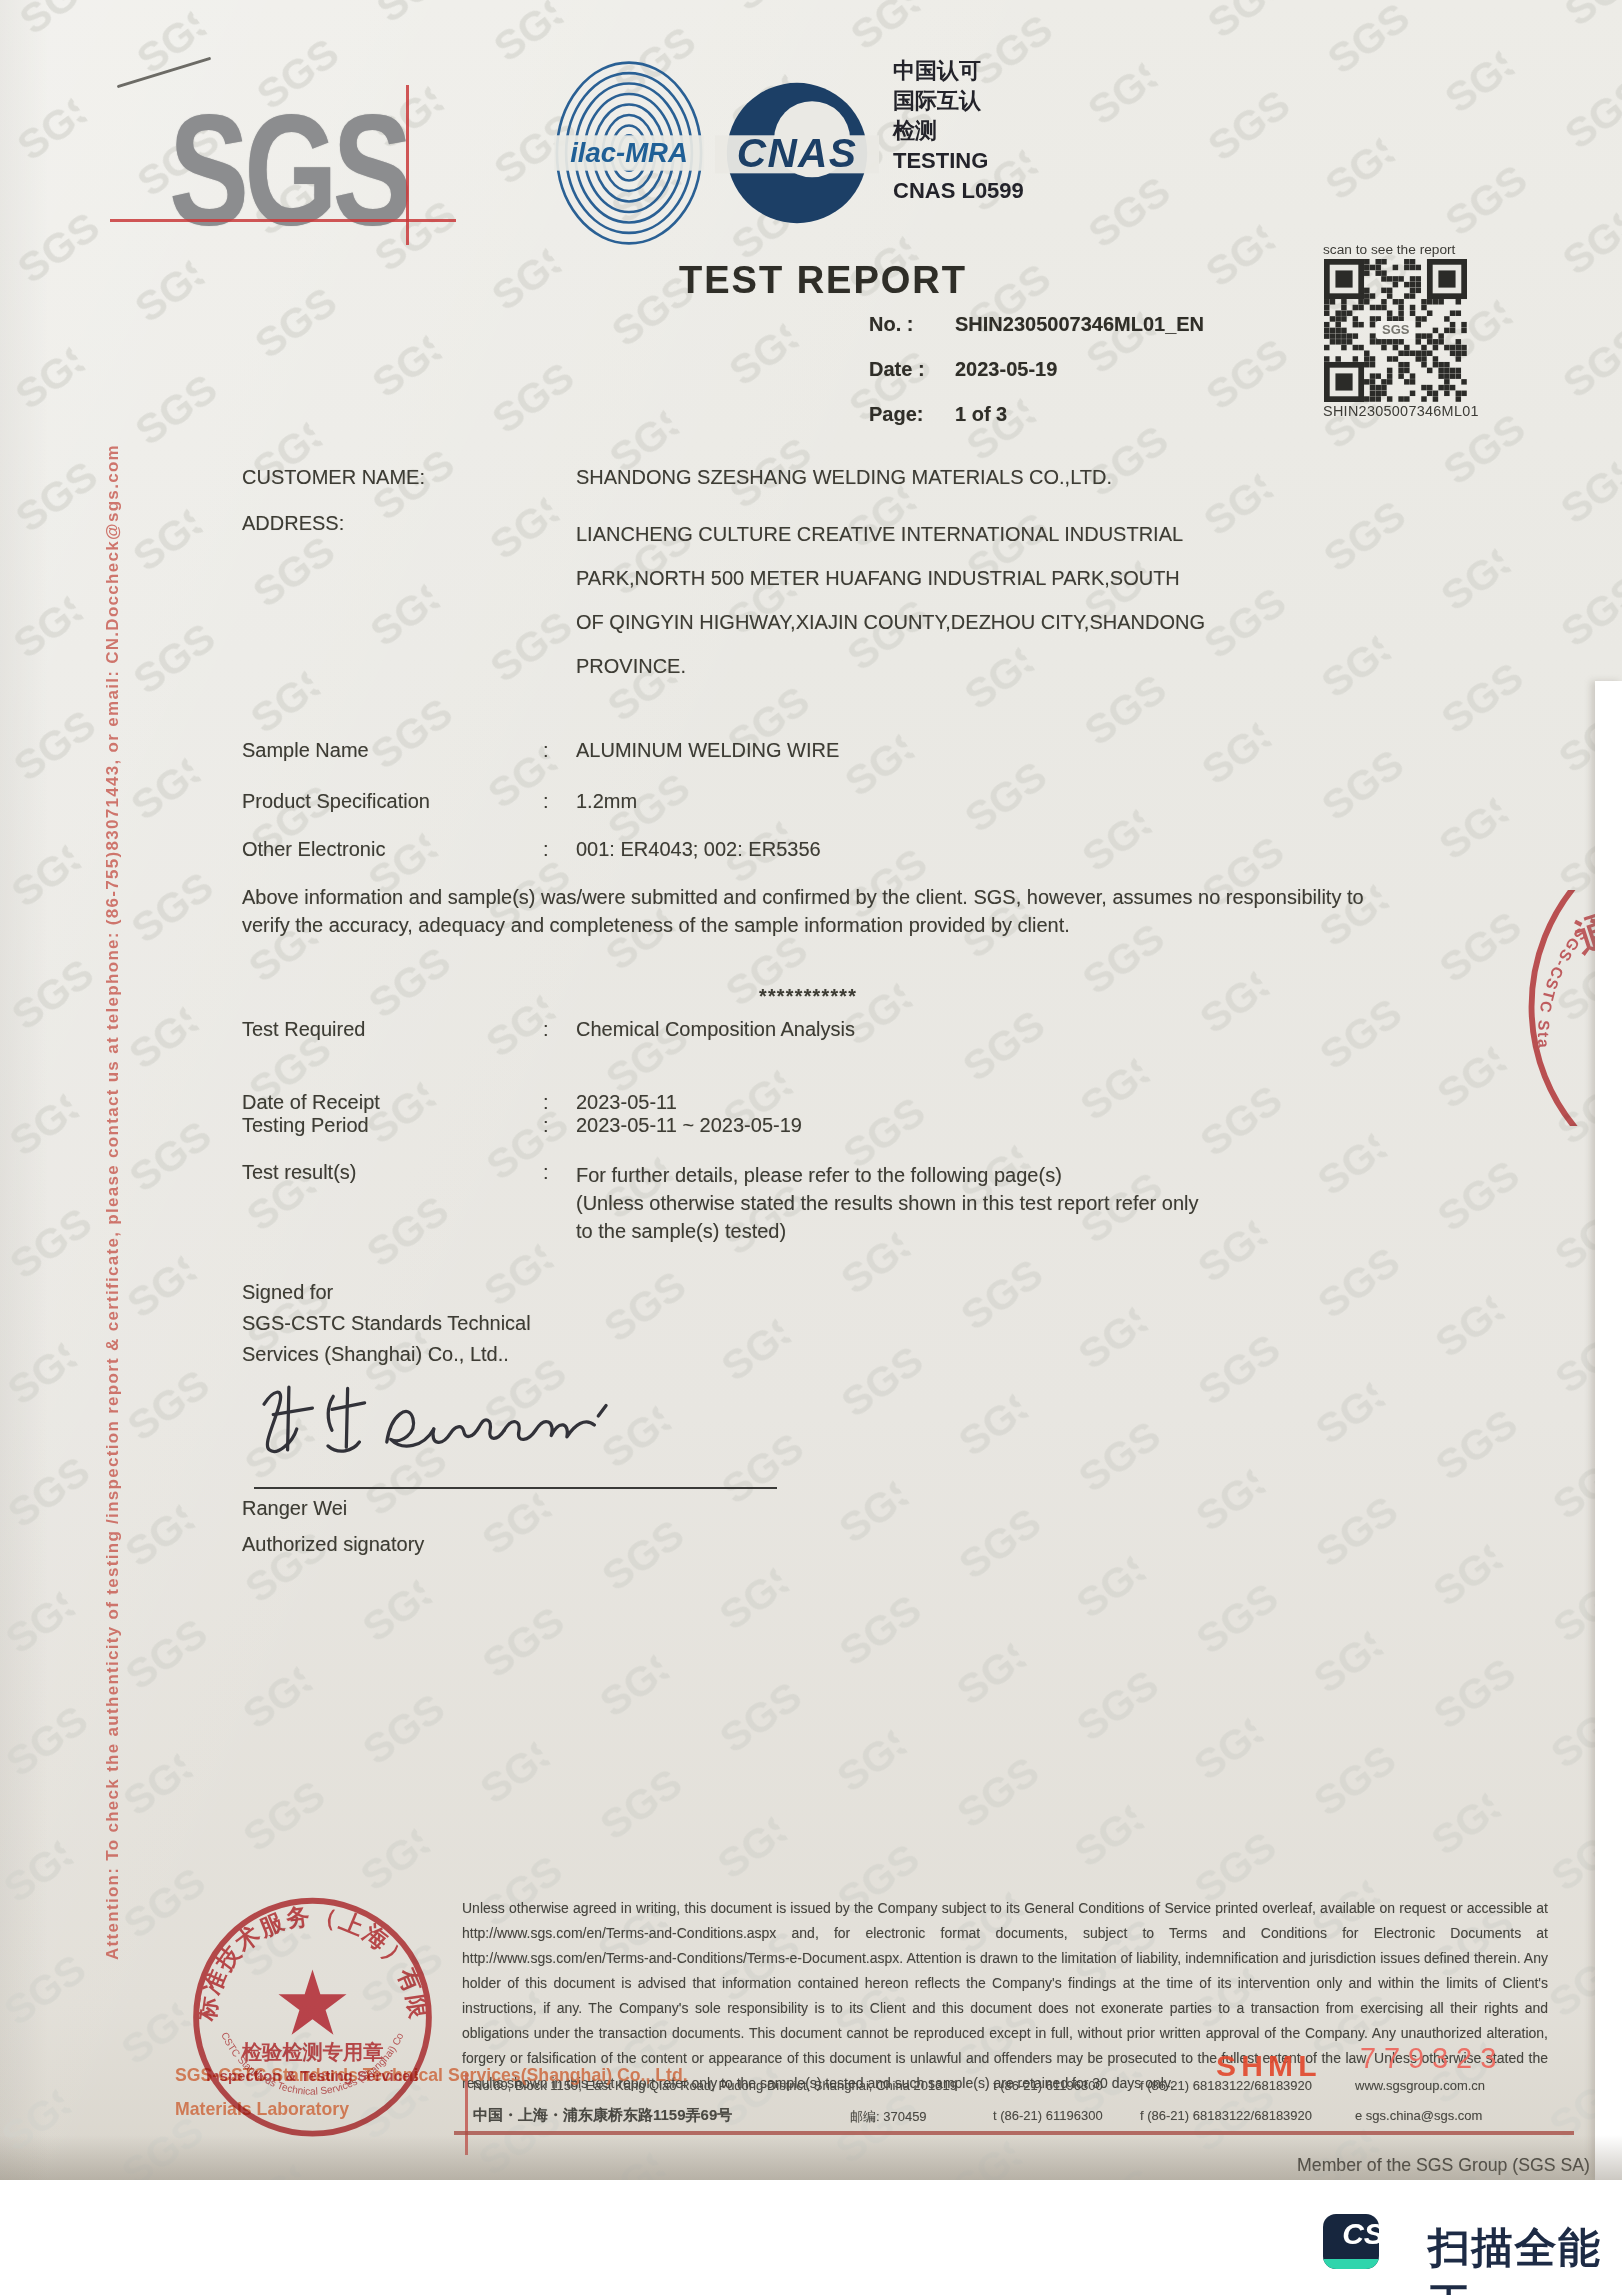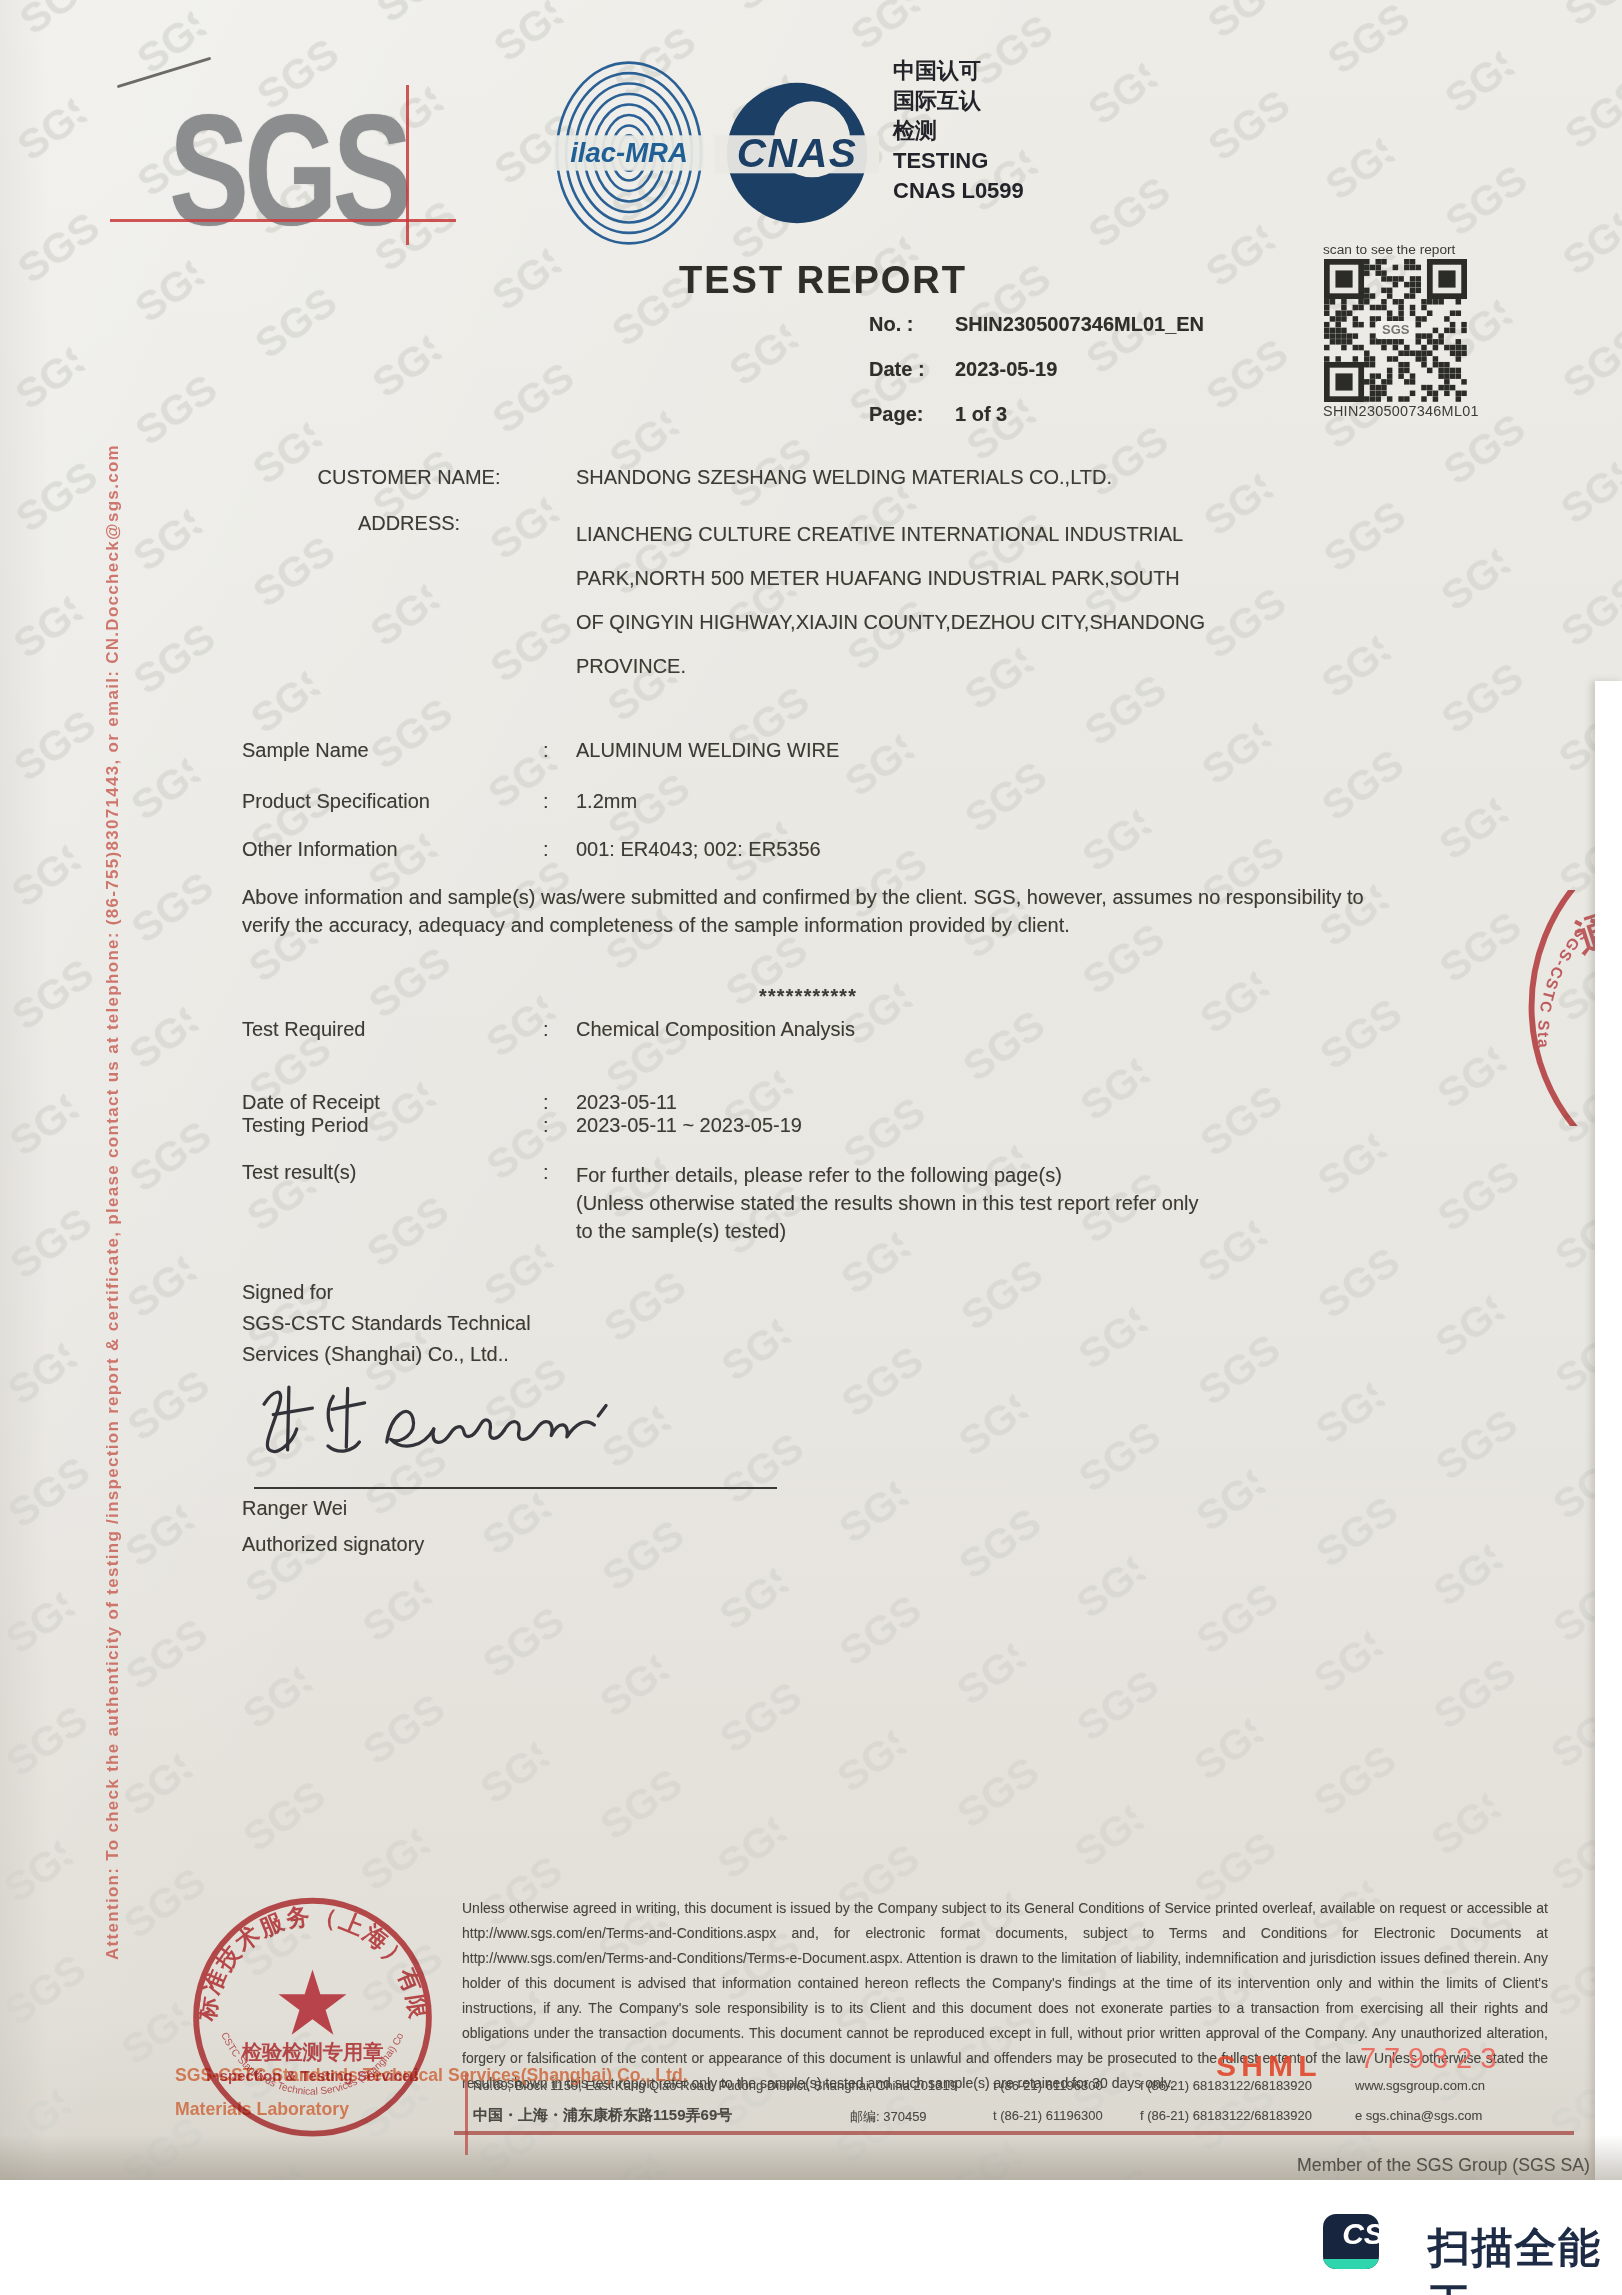--- a/index.html
+++ b/index.html
@@ -34,21 +34,21 @@
   #qr-wrap{left:1323px;top:242px;width:151px;}
   #qr-cap-top{font-size:13.7px;color:#3c3b36;white-space:nowrap;}
   #qr-cap-bot{font-size:14.4px;color:#3c3b36;letter-spacing:0.3px;white-space:nowrap;}
   #qr-box{position:relative;width:143px;height:143px;margin:2px 0 1.3px 1.3px;}
   #qr-center-label{position:absolute;left:52px;top:62px;width:39px;height:18.3px;background:#f1f0ec;
      color:#77766f;font-weight:bold;font-size:13px;text-align:center;line-height:18.3px;border-radius:2px;}
   
   .lvrow{left:242px;font-size:20px;white-space:nowrap;}
   .lvrow .lbl{display:inline-block;width:301px;}
   .lvrow .cl{display:inline-block;width:33px;}
-  .cust-lbl{display:inline-block;width:334px;text-align:center;}
+  .cust-lbl{display:inline-block;width:334px;}
   
   #disclaimer{left:242px;top:883px;width:1155px;font-size:20px;line-height:28px;}
   #stars{left:759px;top:985px;font-size:19.6px;font-weight:bold;letter-spacing:1.3px;}
   #legal{left:462px;top:1896px;width:1086px;font-size:14px;line-height:25px;
     color:#46453f;text-align:justify;text-shadow:0 0 0.7px rgba(70,66,58,.3);}
   #shml{left:1216px;top:2049px;font-size:30px;font-weight:bold;color:#e2472b;letter-spacing:5.2px;opacity:.9;}
   #legal-code{left:1360px;top:2042px;font-size:29px;color:#ec6a60;letter-spacing:7.9px;opacity:.95;}
   
   #signed-block{left:242px;top:1277px;font-size:20px;line-height:31px;}
   #sig-line{left:254px;top:1487px;width:523px;height:2px;background:#3a3a38;}
@@ -389,21 +389,21 @@
     <span class="cust-lbl" style="vertical-align:top;">ADDRESS:</span><span style="display:inline-block;line-height:44px;"><span style="display:block">LIANCHENG CULTURE CREATIVE INTERNATIONAL INDUSTRIAL</span><span style="display:block">PARK,NORTH 500 METER HUAFANG INDUSTRIAL PARK,SOUTH</span><span style="display:block">OF QINGYIN HIGHWAY,XIAJIN COUNTY,DEZHOU CITY,SHANDONG</span><span style="display:block">PROVINCE.</span></span>
   </div>
 
   <div class="abs lvrow ink" style="top:739px;">
     <span class="lbl">Sample Name</span><span class="cl">:</span><span>ALUMINUM WELDING WIRE</span>
   </div>
   <div class="abs lvrow ink" style="top:790px;">
     <span class="lbl">Product Specification</span><span class="cl">:</span><span>1.2mm</span>
   </div>
   <div class="abs lvrow ink" style="top:838px;">
-    <span class="lbl">Other Information</span><span class="cl">:</span><span>001: ER4043;   002: ER5356</span>
+    <span class="lbl">Other Electronic</span><span class="cl">:</span><span>001: ER4043;   002: ER5356</span>
   </div>
 
   <div id="disclaimer" class="abs ink">Above information and sample(s) was/were submitted and confirmed by the client. SGS, however, assumes no responsibility to verify the accuracy, adequacy and completeness of the sample information provided by client.</div>
   <div id="stars" class="abs ink">***********</div>
 
   <div class="abs lvrow ink" style="top:1018px;">
     <span class="lbl">Test Required</span><span class="cl">:</span><span>Chemical Composition Analysis</span>
   </div>
   <div class="abs lvrow ink" style="top:1067px;margin-top:24px;">
     <span class="lbl">Date of Receipt</span><span class="cl">:</span><span>2023-05-11</span>

